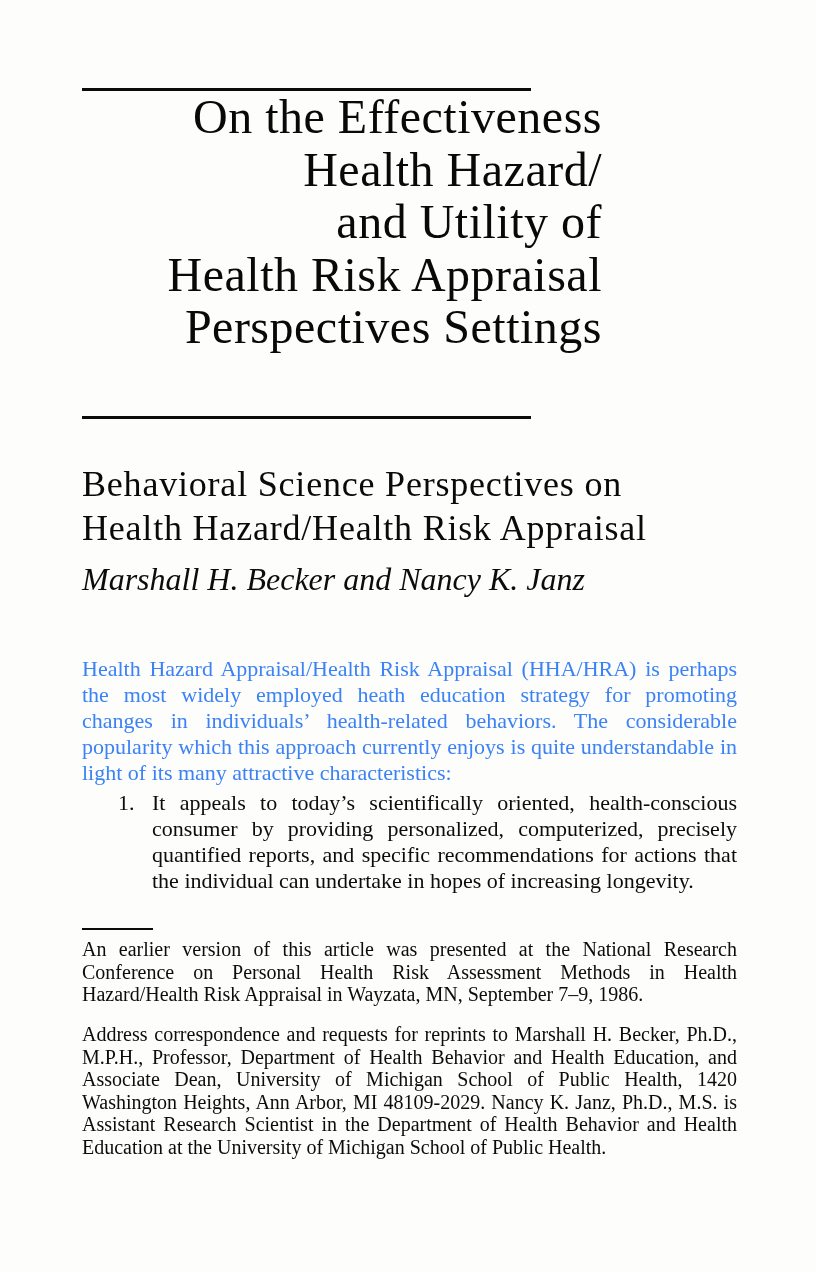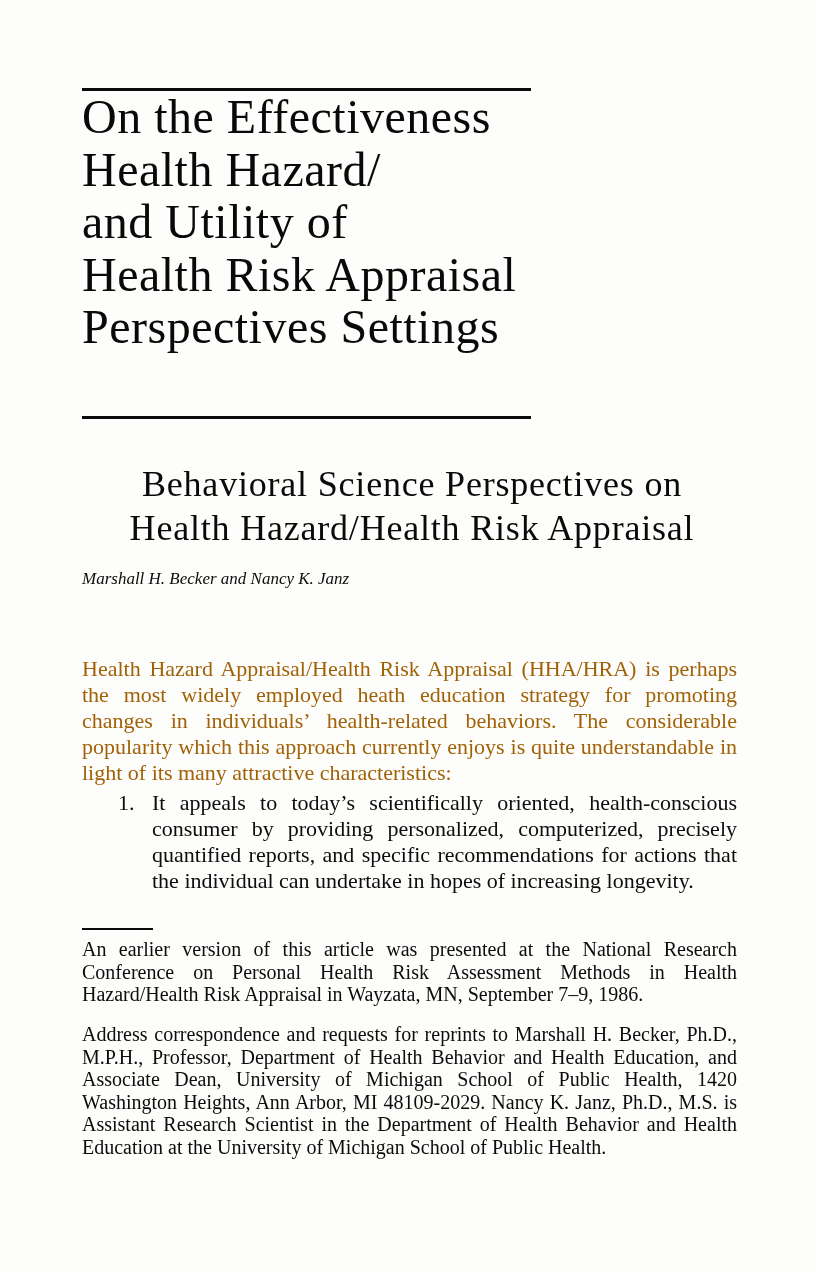--- a/index.html
+++ b/index.html
@@ -49,34 +49,34 @@
     line-height: 44px;
     letter-spacing: 0.8px;
     color: #0a0a0a;
     font-weight: normal;
   }
   .authors {
     position: absolute;
     left: 82px;
     top: 565px;
     width: 655px;
-    font-size: 17px;
+    font-size: 32px;
     line-height: 28px;
     font-style: italic;
     color: #0c0c0c;
   }
   .intro-paragraph {
     position: absolute;
     left: 82px;
     top: 656px;
     width: 655px;
     font-size: 22px;
     line-height: 26px;
     text-align: justify;
-    color: #a16207;
+    color: #3b82f6;
   }
   .numbered-list-item {
     position: absolute;
     left: 82px;
     top: 790px;
     width: 655px;
     padding-left: 36px;
     box-sizing: border-box;
     display: flex;
     font-size: 22px;
@@ -103,31 +103,31 @@
   .footnote-1 { top: 938px; }
   .footnote-2 { top: 1023px; }
 </style>
 </head>
 <body style="background: rgb(253, 253, 251); color: rgb(13, 13, 13);">
 
 <div class="page">
 
   <div class="rule rule-title-top"></div>
 
-  <h1 class="article-title" style="margin:0;">
+  <h1 class="article-title" style="margin:0;text-align:right;">
     <div>On the Effectiveness</div>
     <div>Health Hazard/</div>
     <div>and Utility of</div>
     <div>Health Risk Appraisal</div>
     <div>Perspectives Settings</div>
   </h1>
 
   <div class="rule rule-title-bottom"></div>
 
-  <h2 class="section-heading" style="margin:0;text-align:center;">
+  <h2 class="section-heading" style="margin:0;">
     <div>Behavioral Science Perspectives on</div>
     <div>Health Hazard/Health Risk Appraisal</div>
   </h2>
 
   <div class="authors">Marshall H. Becker and Nancy K. Janz</div>
 
   <p class="intro-paragraph" style="margin:0;">Health Hazard Appraisal/Health Risk Appraisal (HHA/HRA) is perhaps the most widely employed heath education strategy for promoting changes in individuals’ health-related behaviors. The considerable popularity which this approach currently enjoys is quite understandable in light of its many attractive characteristics:</p>
 
   <div class="numbered-list-item">
     <span class="list-marker">1.</span>

